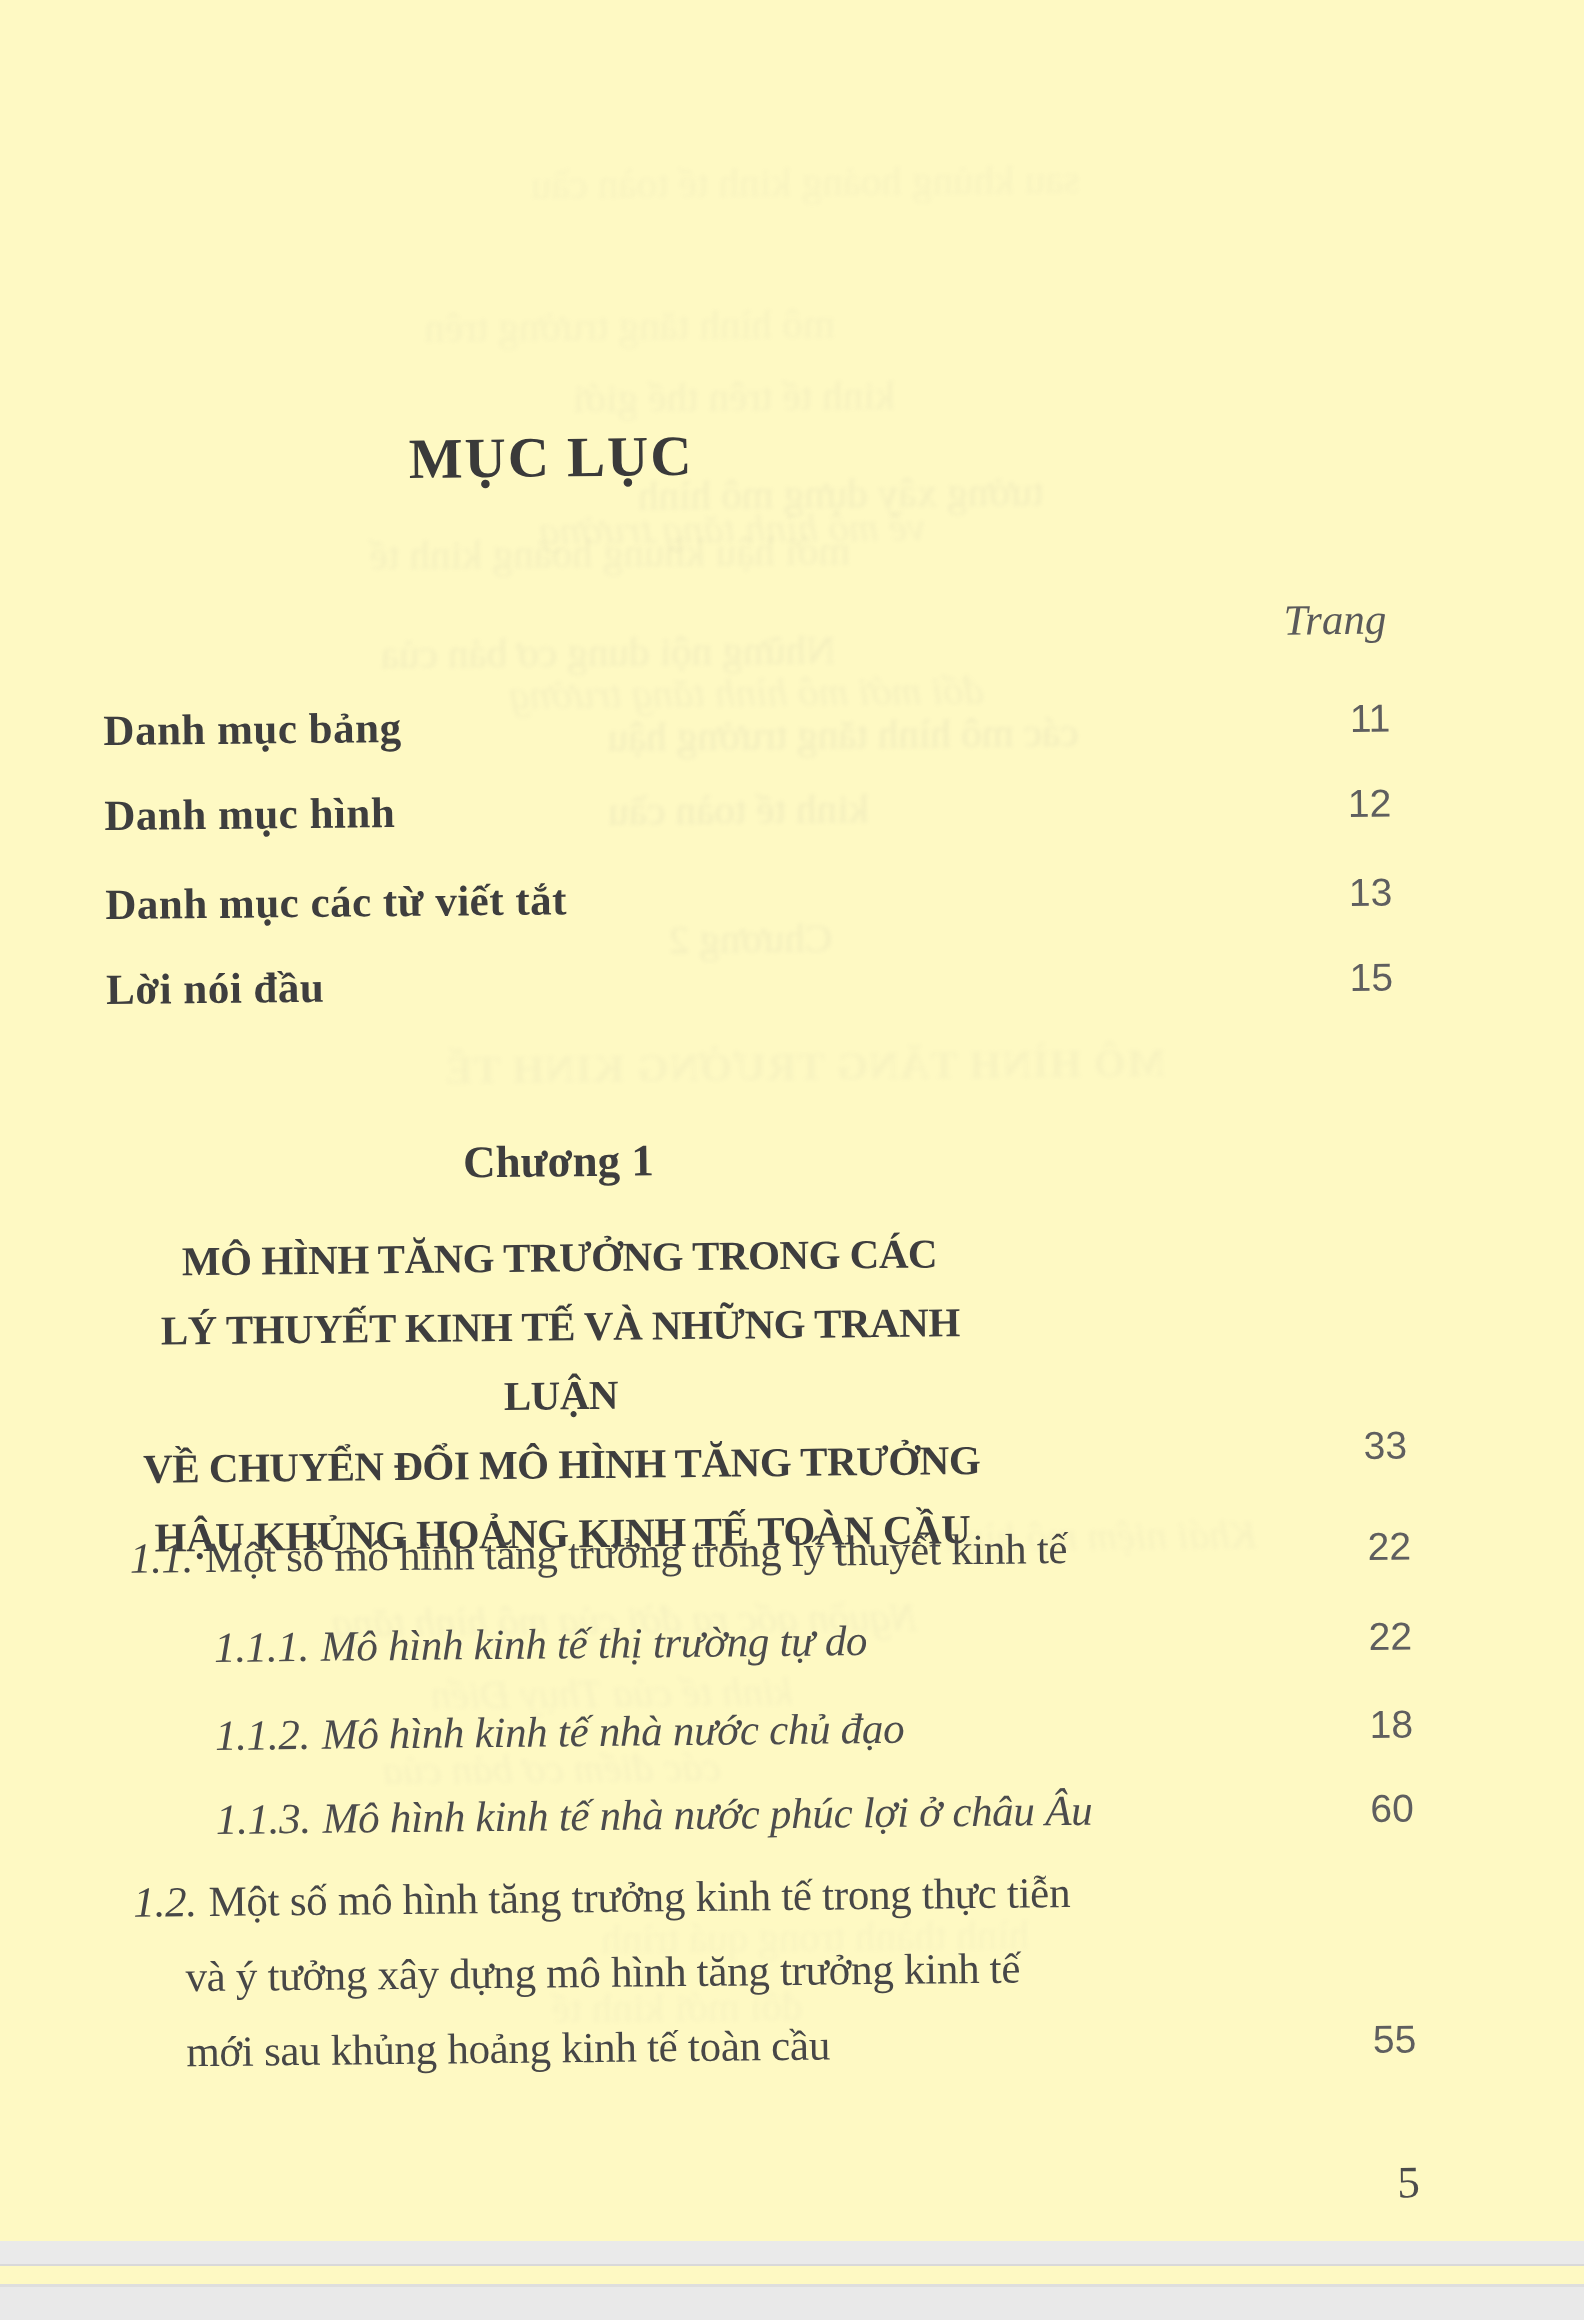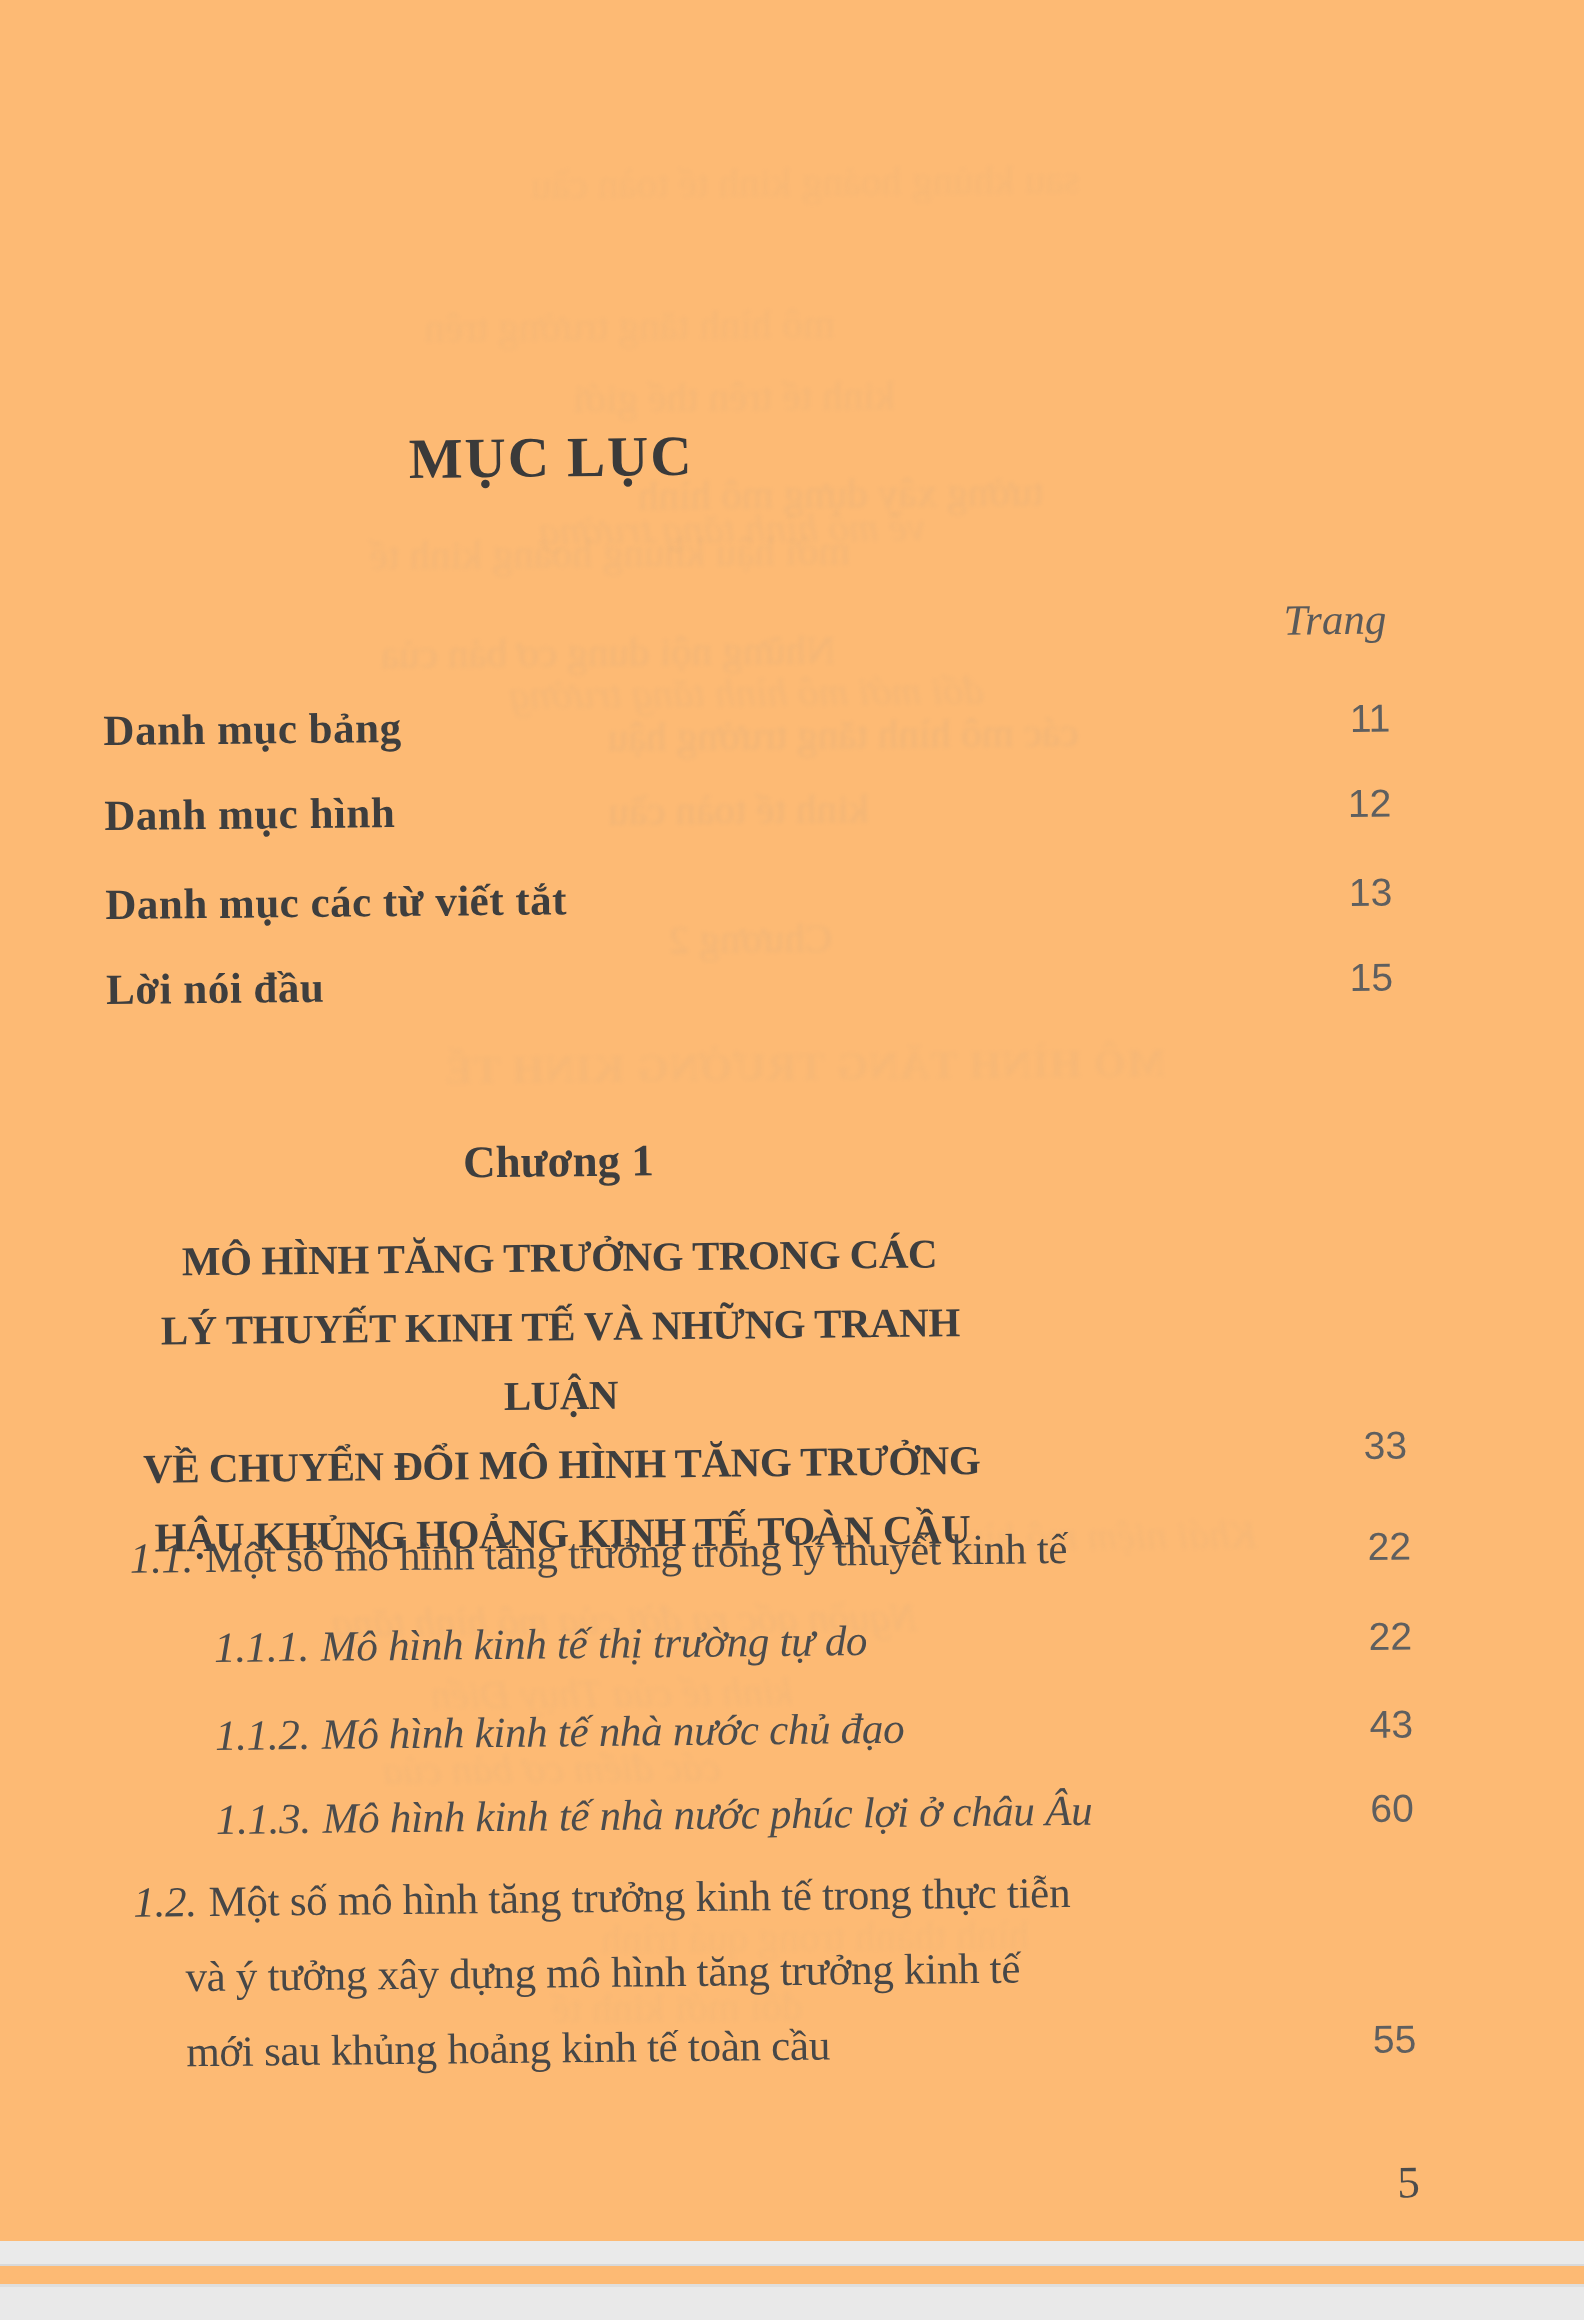--- a/index.html
+++ b/index.html
@@ -5,21 +5,21 @@
   html, body {
     margin: 0; padding: 0;
     width: 1584px; height: 2321px;
     background: #ffffff;
     overflow: hidden;
     font-family: "Liberation Serif", "DejaVu Serif", serif;
   }
   .page {
     position: absolute; inset: 0;
     width: 1584px; height: 2321px;
-    background: #fdba74;
+    background: #fef9c3;
   }
   
   .content {
     position: absolute;
     left: 108px; top: 0;
     width: 1350px; height: 2321px;
     transform: rotate(-0.6deg);
     transform-origin: 50% 50%;
   }
 
@@ -182,21 +182,21 @@
     <div class="row entry lvl1" style="top:1527px">
       <span class="entry-text"><span class="num">1.1.</span><span>Một số mô hình tăng trưởng trong lý thuyết kinh tế</span></span>
       <span class="page-num">22</span>
     </div>
     <div class="row entry lvl2" style="top:1617px">
       <span class="entry-text"><span class="num">1.1.1.</span><span>Mô hình kinh tế thị trường tự do</span></span>
       <span class="page-num">22</span>
     </div>
     <div class="row entry lvl2" style="top:1705px">
       <span class="entry-text"><span class="num">1.1.2.</span><span>Mô hình kinh tế nhà nước chủ đạo</span></span>
-      <span class="page-num">43</span>
+      <span class="page-num">18</span>
     </div>
     <div class="row entry lvl2" style="top:1789px">
       <span class="entry-text"><span class="num">1.1.3.</span><span>Mô hình kinh tế nhà nước phúc lợi ở châu Âu</span></span>
       <span class="page-num">60</span>
     </div>
 
     <div class="entry12">
       <div class="l"><span class="num">1.2.</span><span>Một số mô hình tăng trưởng kinh tế trong thực tiễn</span></div>
       <div class="l cont">và ý tưởng xây dựng mô hình tăng trưởng kinh tế</div>
       <div class="l cont">mới sau khủng hoảng kinh tế toàn cầu</div>

